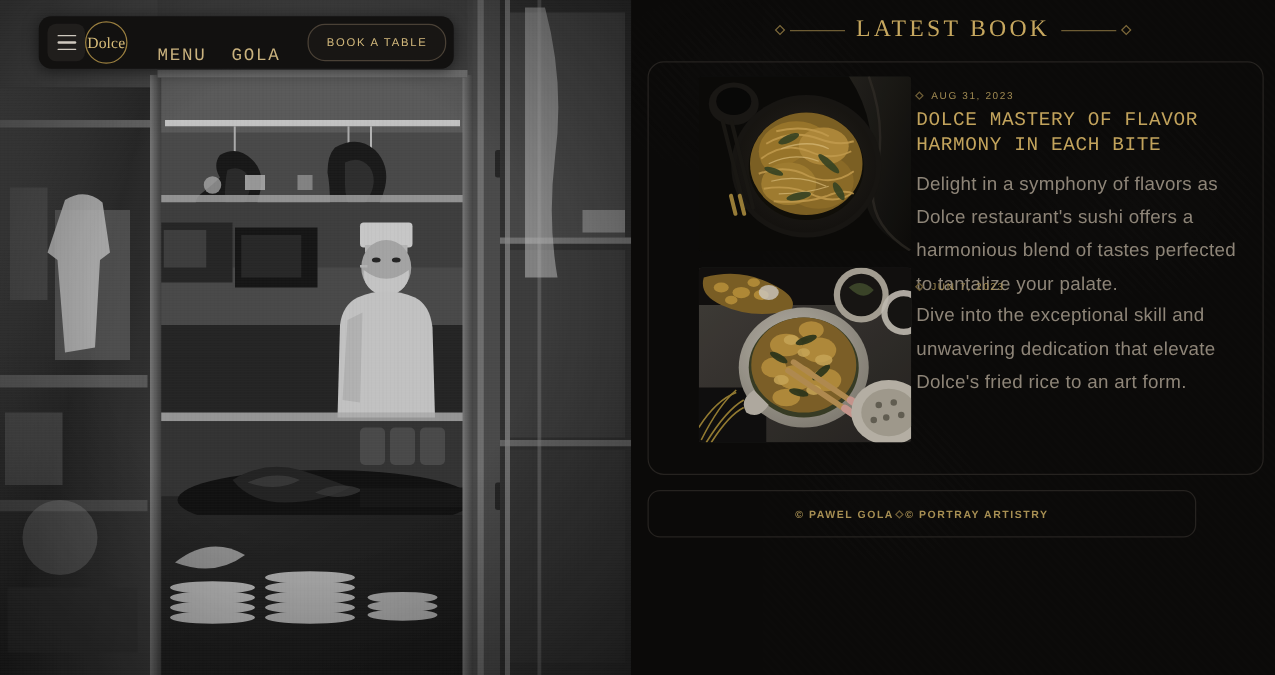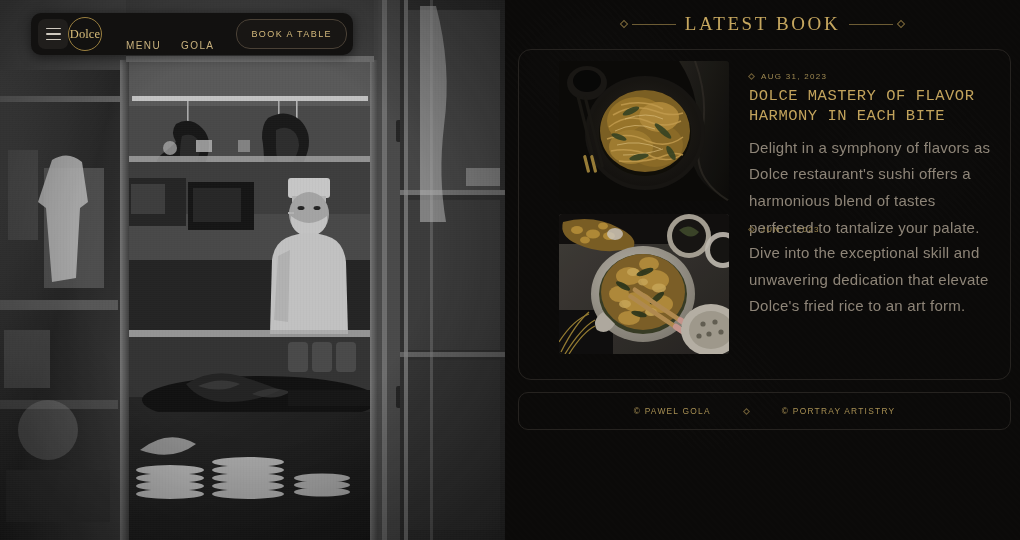--- a/index.html
+++ b/index.html
@@ -77,27 +77,27 @@
     flex: none;
   }
   .logo span {
     font-family: "Liberation Serif", serif;
     font-size: 12.5px;
     color: #d8bd7a;
     letter-spacing: .1px;
     line-height: 1;
   }
   .nav-link {
-    font-size: 10px;
+    font-size: 14px;
     letter-spacing: 1.4px;
     color: #c9b27e;
     margin-left: 20px;
     cursor: pointer;
     white-space: nowrap;
-    font-family: Liberation Sans, sans-serif;
+    font-family: Liberation Mono, monospace;
     margin-top: 22px;
   }
   .nav-link:first-of-type { margin-left: 24px; }
   .book-btn {
     margin-left: 22px;
     height: 30px;
     padding: 0 14px;
     display: flex; align-items: center;
     border: 1px solid #4a4136;
     border-radius: 14px;
@@ -160,21 +160,21 @@
     left: 13px; top: 49px;
     width: 493px; height: 331px;
     border: 1px solid #262320;
     border-radius: 13px;
     z-index: 3;
     padding: 11px 14px 0 40px;
   }
 
   .article {
     display: flex;
-    gap: 20px;
+    gap: 4px;
     height: 140px;
     margin-bottom: 13px;
   }
   .thumb {
     flex: none;
     width: 170px; height: 140px;
     border-radius: 3px;
     overflow: hidden;
     background: #111;
     cursor: pointer;
@@ -208,28 +208,29 @@
     font-size: 15px;
     line-height: 1.78;
     color: #8e8578;
     letter-spacing: .25px;
   }
 
   
   .footer-card {
     position: absolute;
     left: 13px; top: 392px;
-    width: 493px; height: 38px;
+    width: 439px; height: 38px;
     border: 1px solid #262320;
     border-radius: 10px;
     display: flex;
     align-items: center;
     justify-content: center;
-    gap: 33px;
+    gap: 2px;
     z-index: 3;
+    font-weight: bold;
   }
   .footer-item {
     font-size: 8.4px;
     letter-spacing: 1.25px;
     color: #a78f53;
     cursor: pointer;
     white-space: nowrap;
   }
   .footer-dia {
     width: 5px; height: 5px;

